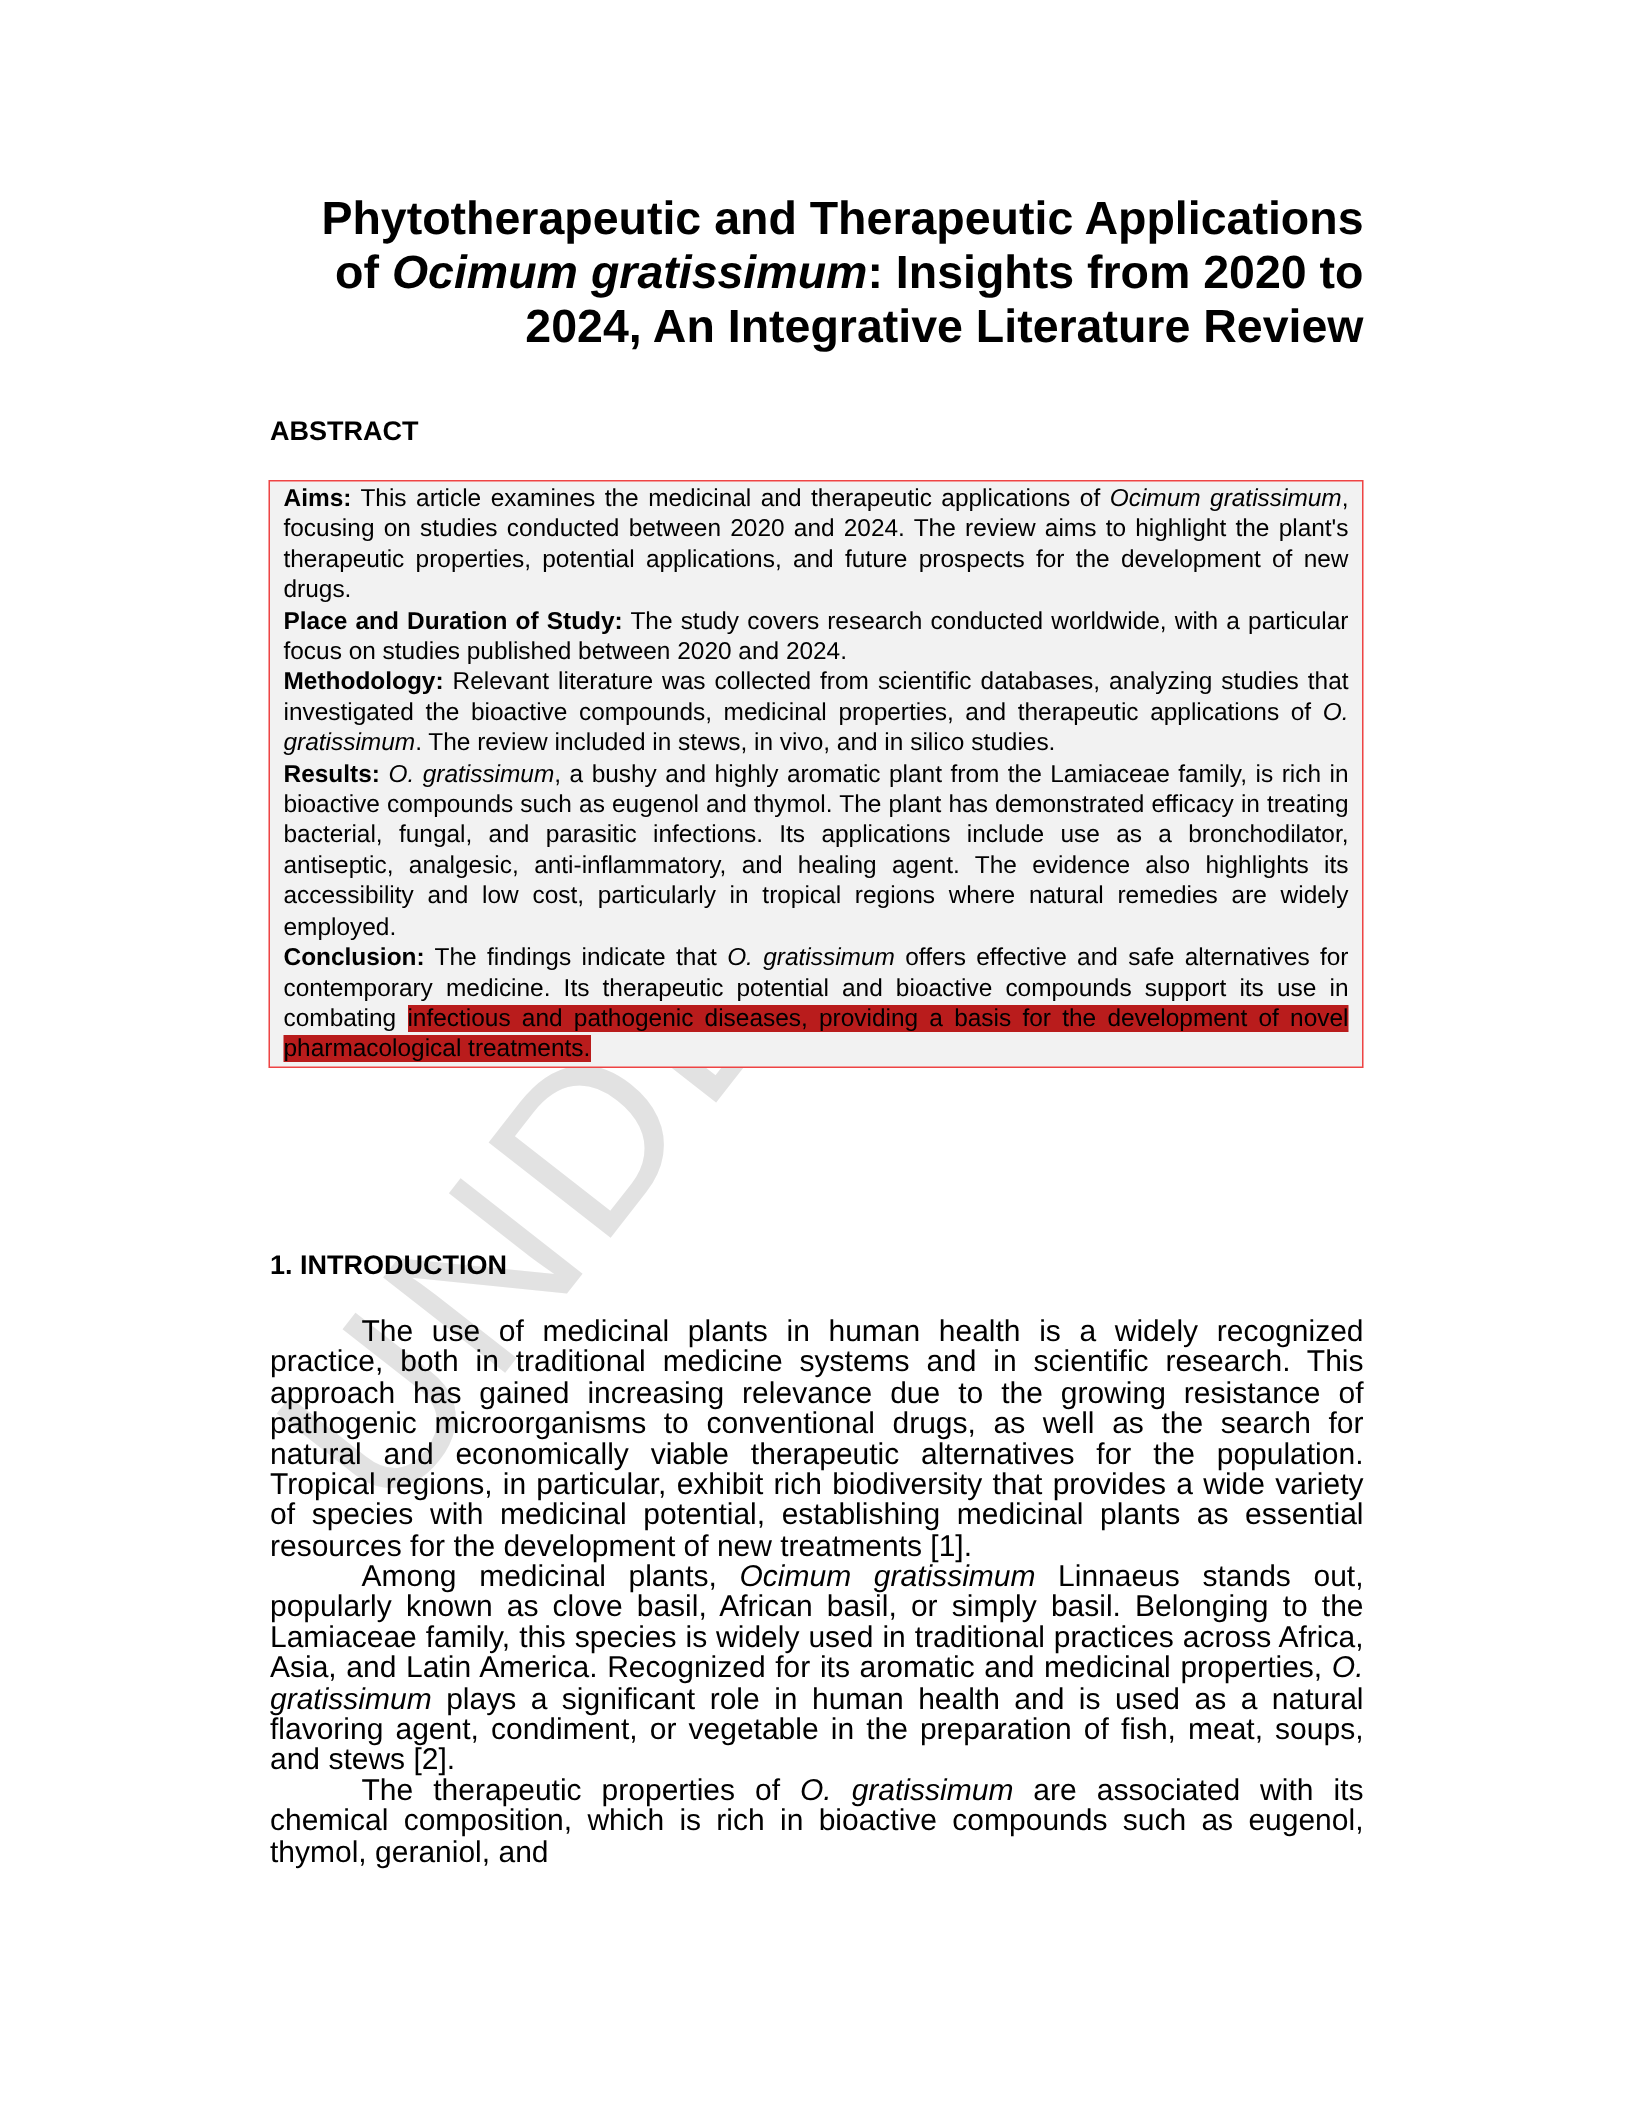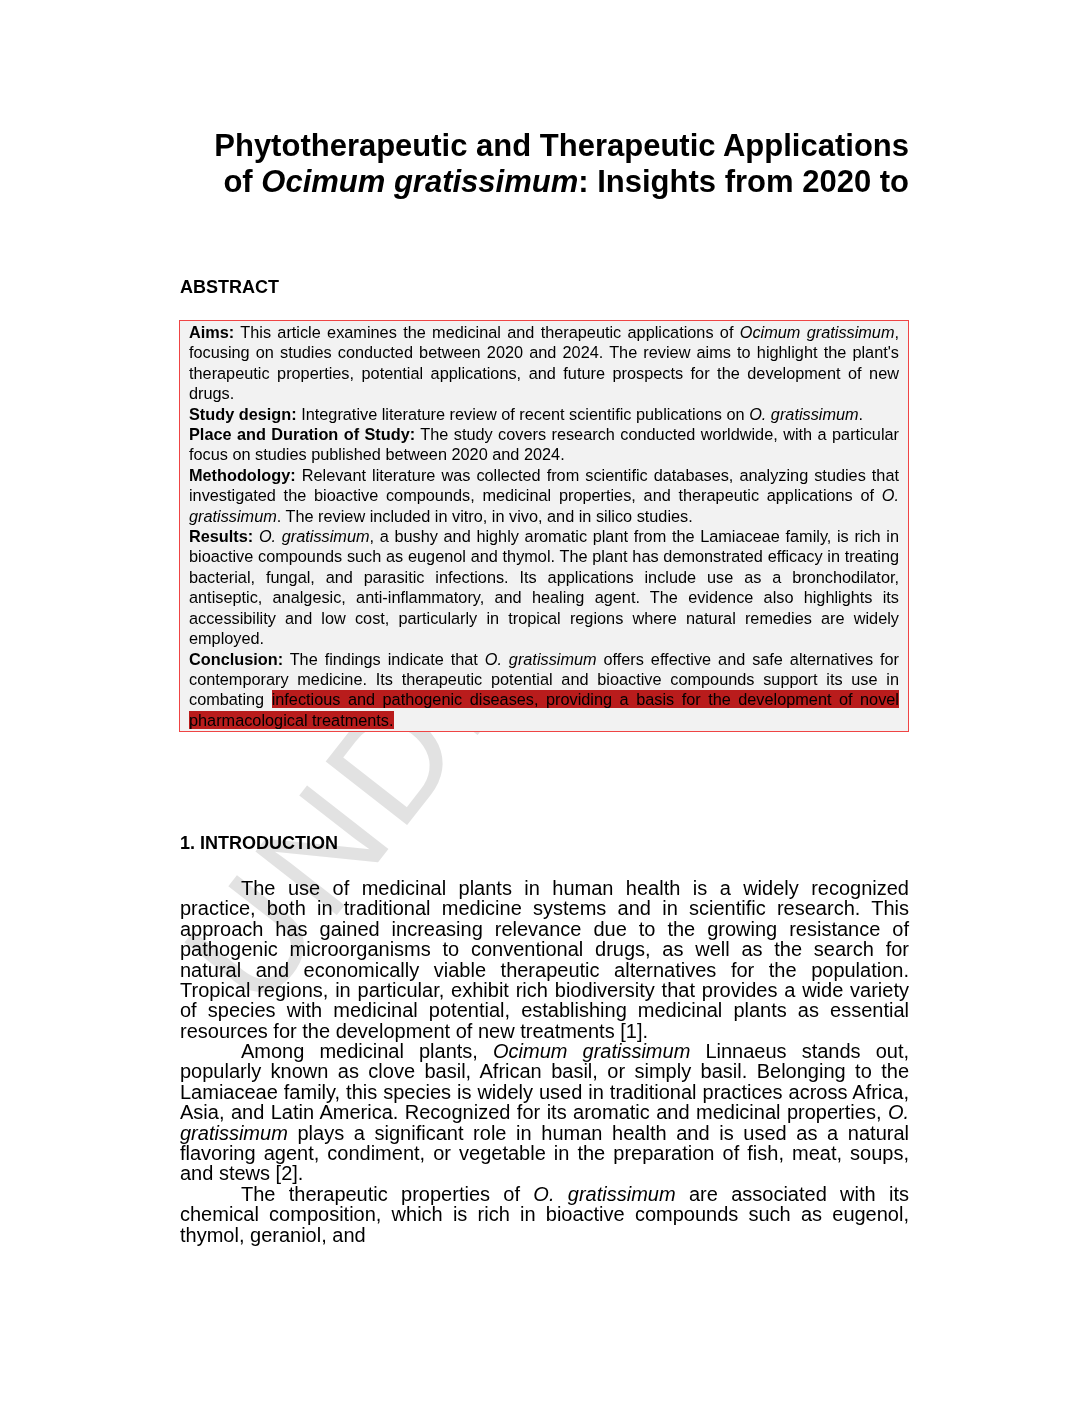--- a/index.html
+++ b/index.html
@@ -108,29 +108,29 @@
 </head>
 <body>
 
 <div class="page">
 
   <div class="watermark">UNDER P</div>
 
   <h1 class="title" style="margin:0;text-align:right;">
     <span>Phytotherapeutic and Therapeutic Applications</span><br>
     <span>of </span><i>Ocimum gratissimum</i><span>: Insights from 2020 to</span><br>
+    <span>2024, An Integrative Literature Review</span>
   </h1>
 
   <div class="abstract-heading">ABSTRACT</div>
 
   <div class="abstract-box">
     <p><span class="lbl">Aims:</span><span> This article examines the medicinal and therapeutic applications of </span><i>Ocimum gratissimum</i><span>, focusing on studies conducted between 2020 and 2024. The review aims to highlight the plant's therapeutic properties, potential applications, and future prospects for the development of new drugs.</span></p>
-    <p><span class="lbl">Study design:</span><span> Integrative literature review of recent scientific publications on </span><i>O. gratissimum</i><span>.</span></p>
     <p><span class="lbl">Place and Duration of Study:</span><span> The study covers research conducted worldwide, with a particular focus on studies published between 2020 and 2024.</span></p>
-    <p><span class="lbl">Methodology:</span><span> Relevant literature was collected from scientific databases, analyzing studies that investigated the bioactive compounds, medicinal properties, and therapeutic applications of </span><i>O. gratissimum</i><span>. The review included in vitro, in vivo, and in silico studies.</span></p>
+    <p><span class="lbl">Methodology:</span><span> Relevant literature was collected from scientific databases, analyzing studies that investigated the bioactive compounds, medicinal properties, and therapeutic applications of </span><i>O. gratissimum</i><span>. The review included in stews, in vivo, and in silico studies.</span></p>
     <p><span class="lbl">Results:</span><span> </span><i>O. gratissimum</i><span>, a bushy and highly aromatic plant from the Lamiaceae family, is rich in bioactive compounds such as eugenol and thymol. The plant has demonstrated efficacy in treating bacterial, fungal, and parasitic infections. Its applications include use as a bronchodilator, antiseptic, analgesic, anti-inflammatory, and healing agent. The evidence also highlights its accessibility and low cost, particularly in tropical regions where natural remedies are widely employed.</span></p>
     <p><span class="lbl">Conclusion:</span><span> The findings indicate that </span><i>O. gratissimum</i><span> offers effective and safe alternatives for contemporary medicine. Its therapeutic potential and bioactive compounds support its use in combating </span><span class="hl">infectious and pathogenic diseases, providing a basis for the development of novel pharmacological treatments.</span></p>
   </div>
 
 
   <h2 class="section-heading" style="margin:0;">1. INTRODUCTION</h2>
 
   <p class="para p1">The use of medicinal plants in human health is a widely recognized practice, both in traditional medicine systems and in scientific research. This approach has gained increasing relevance due to the growing resistance of pathogenic microorganisms to conventional drugs, as well as the search for natural and economically viable therapeutic alternatives for the population. Tropical regions, in particular, exhibit rich biodiversity that provides a wide variety of species with medicinal potential, establishing medicinal plants as essential resources for the development of new treatments [1].</p>
 
   <p class="para p2"><span>Among medicinal plants, </span><i>Ocimum gratissimum</i><span> Linnaeus stands out, popularly known as clove basil, African basil, or simply basil. Belonging to the Lamiaceae family, this species is widely used in traditional practices across Africa, Asia, and Latin America. Recognized for its aromatic and medicinal properties, </span><i>O. gratissimum</i><span> plays a significant role in human health and is used as a natural flavoring agent, condiment, or vegetable in the preparation of fish, meat, soups, and stews [2].</span></p>

